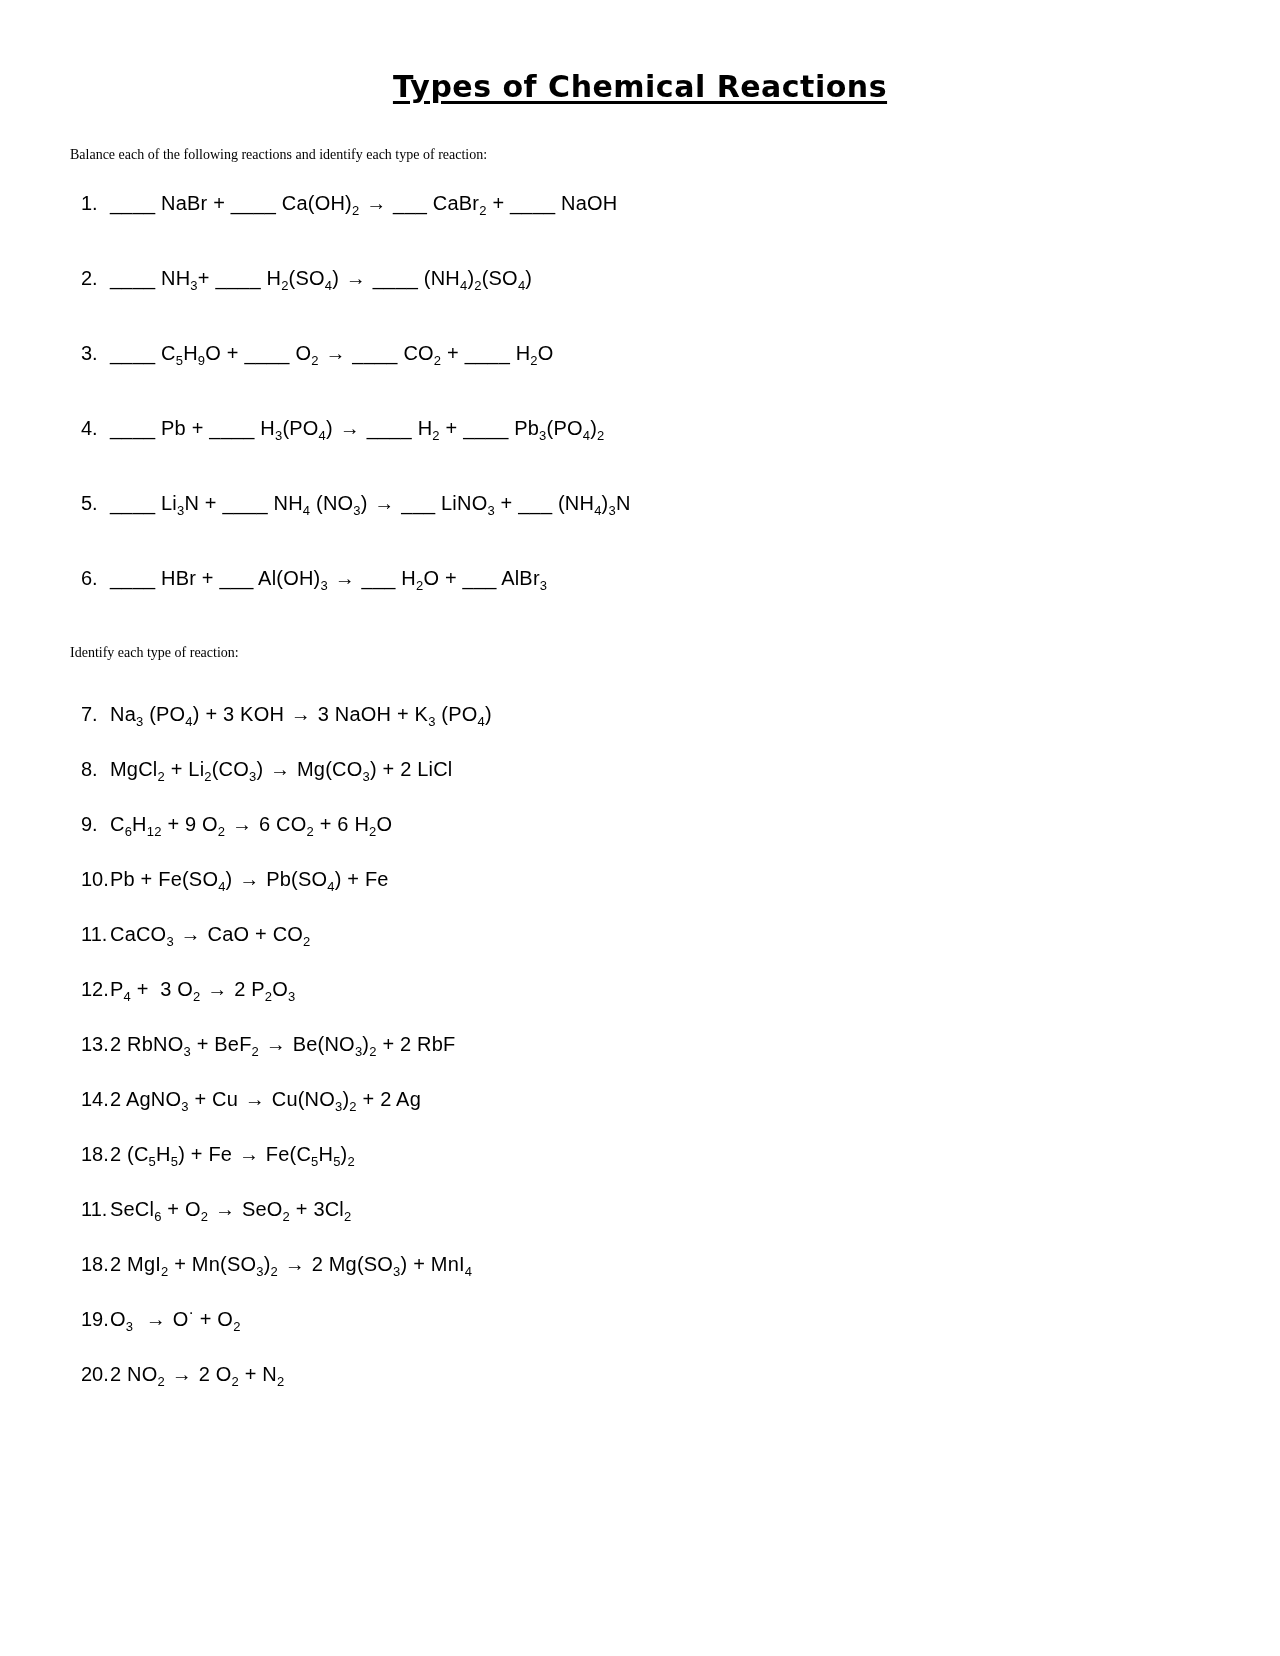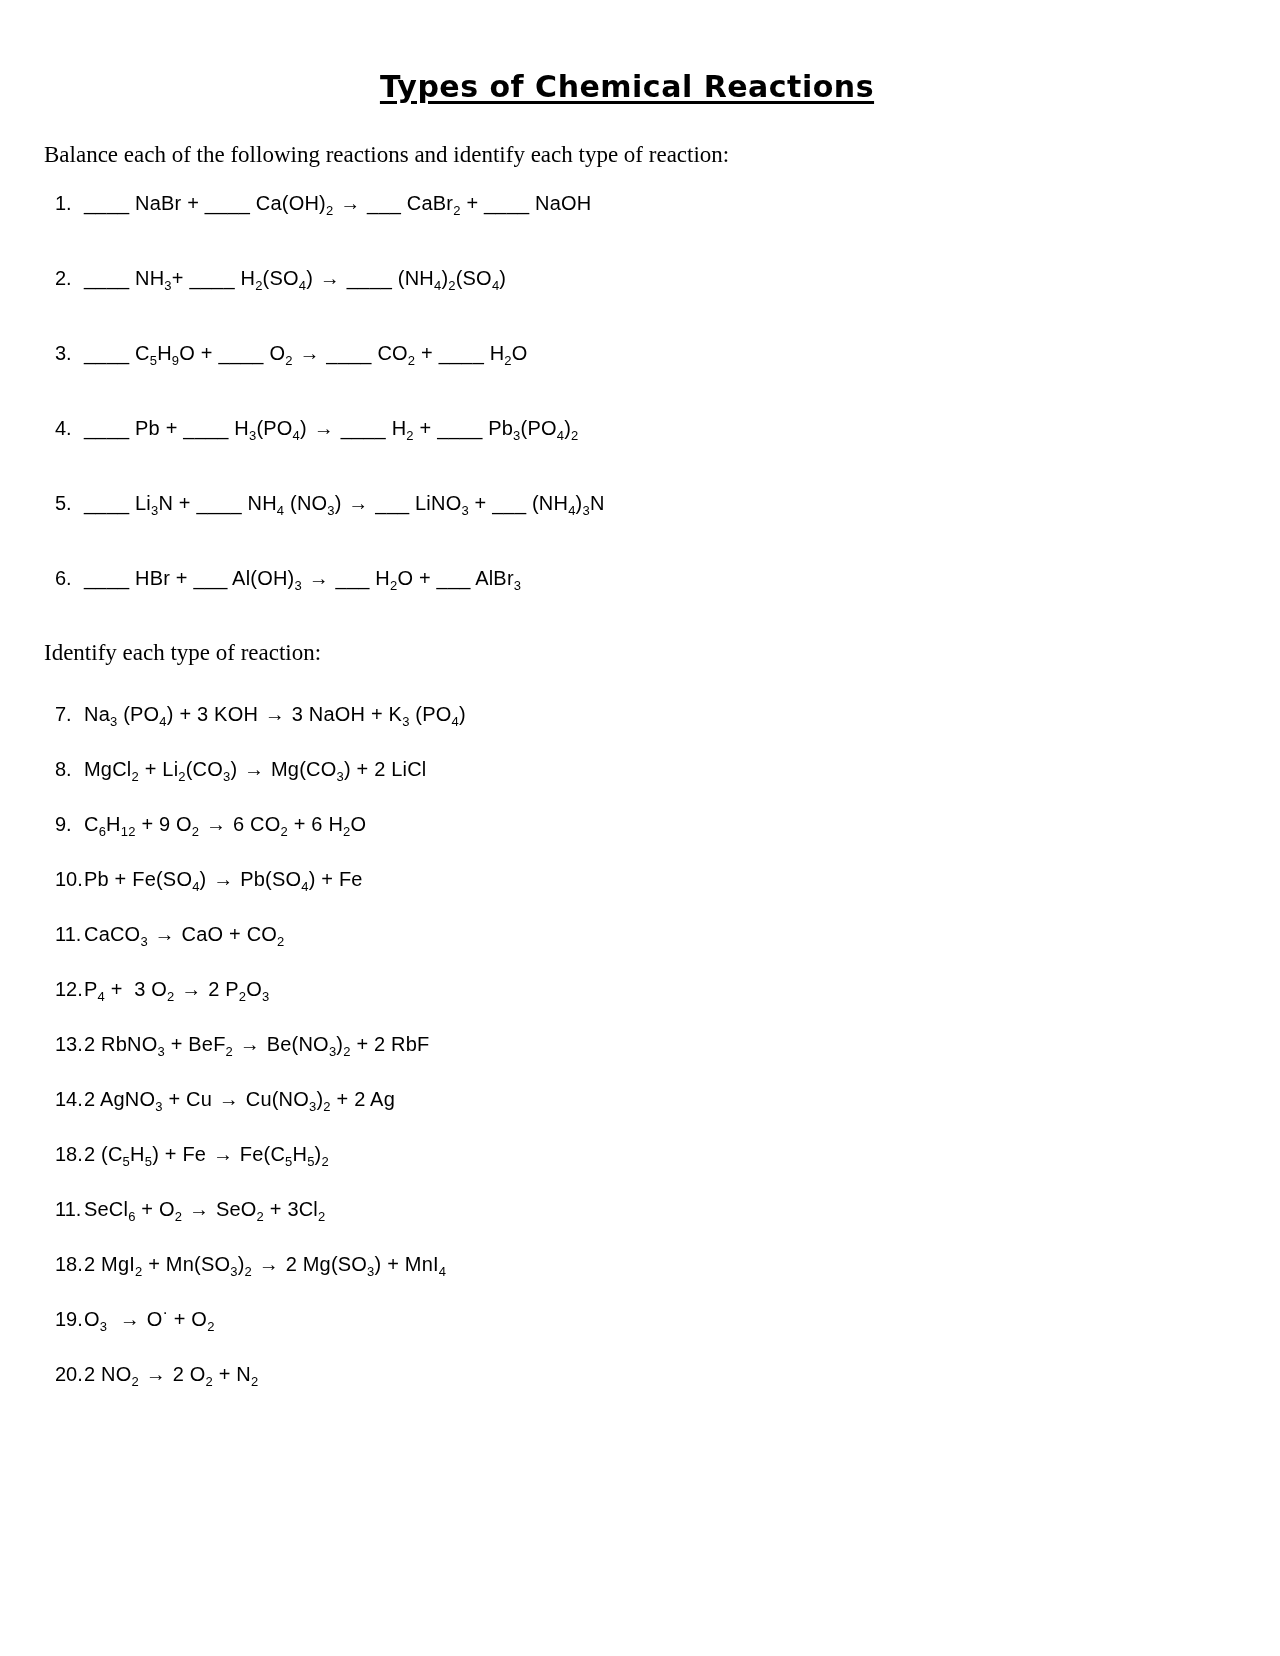--- a/index.html
+++ b/index.html
@@ -11,36 +11,36 @@
     width: 1280px;
     height: 1656px;
     font-family: "Liberation Sans", sans-serif;
     color: #000000;
     overflow: hidden;
   }
   .page {
     box-sizing: border-box;
     width: 1280px;
     height: 1488px;
-    padding: 68px 70px 0 44px;
+    padding: 68px 70px 0 70px;
   }
   .title {
     text-align: center;
     font-family: "DejaVu Sans", sans-serif;
     font-weight: bold;
     font-size: 30px;
     line-height: 38px;
     letter-spacing: 0.5px;
     text-decoration: underline;
     text-decoration-thickness: 2.5px;
     text-underline-offset: 4px;
   }
   .instruction {
     font-family: "Liberation Serif", serif;
-    font-size: 23px;
+    font-size: 14px;
     line-height: 26px;
     margin: 36px 0 0 0;
   }
   .instruction.identify {
     margin-top: 6px;
   }
   .list {
     margin-top: 22px;
   }
   .list.identify-list {

